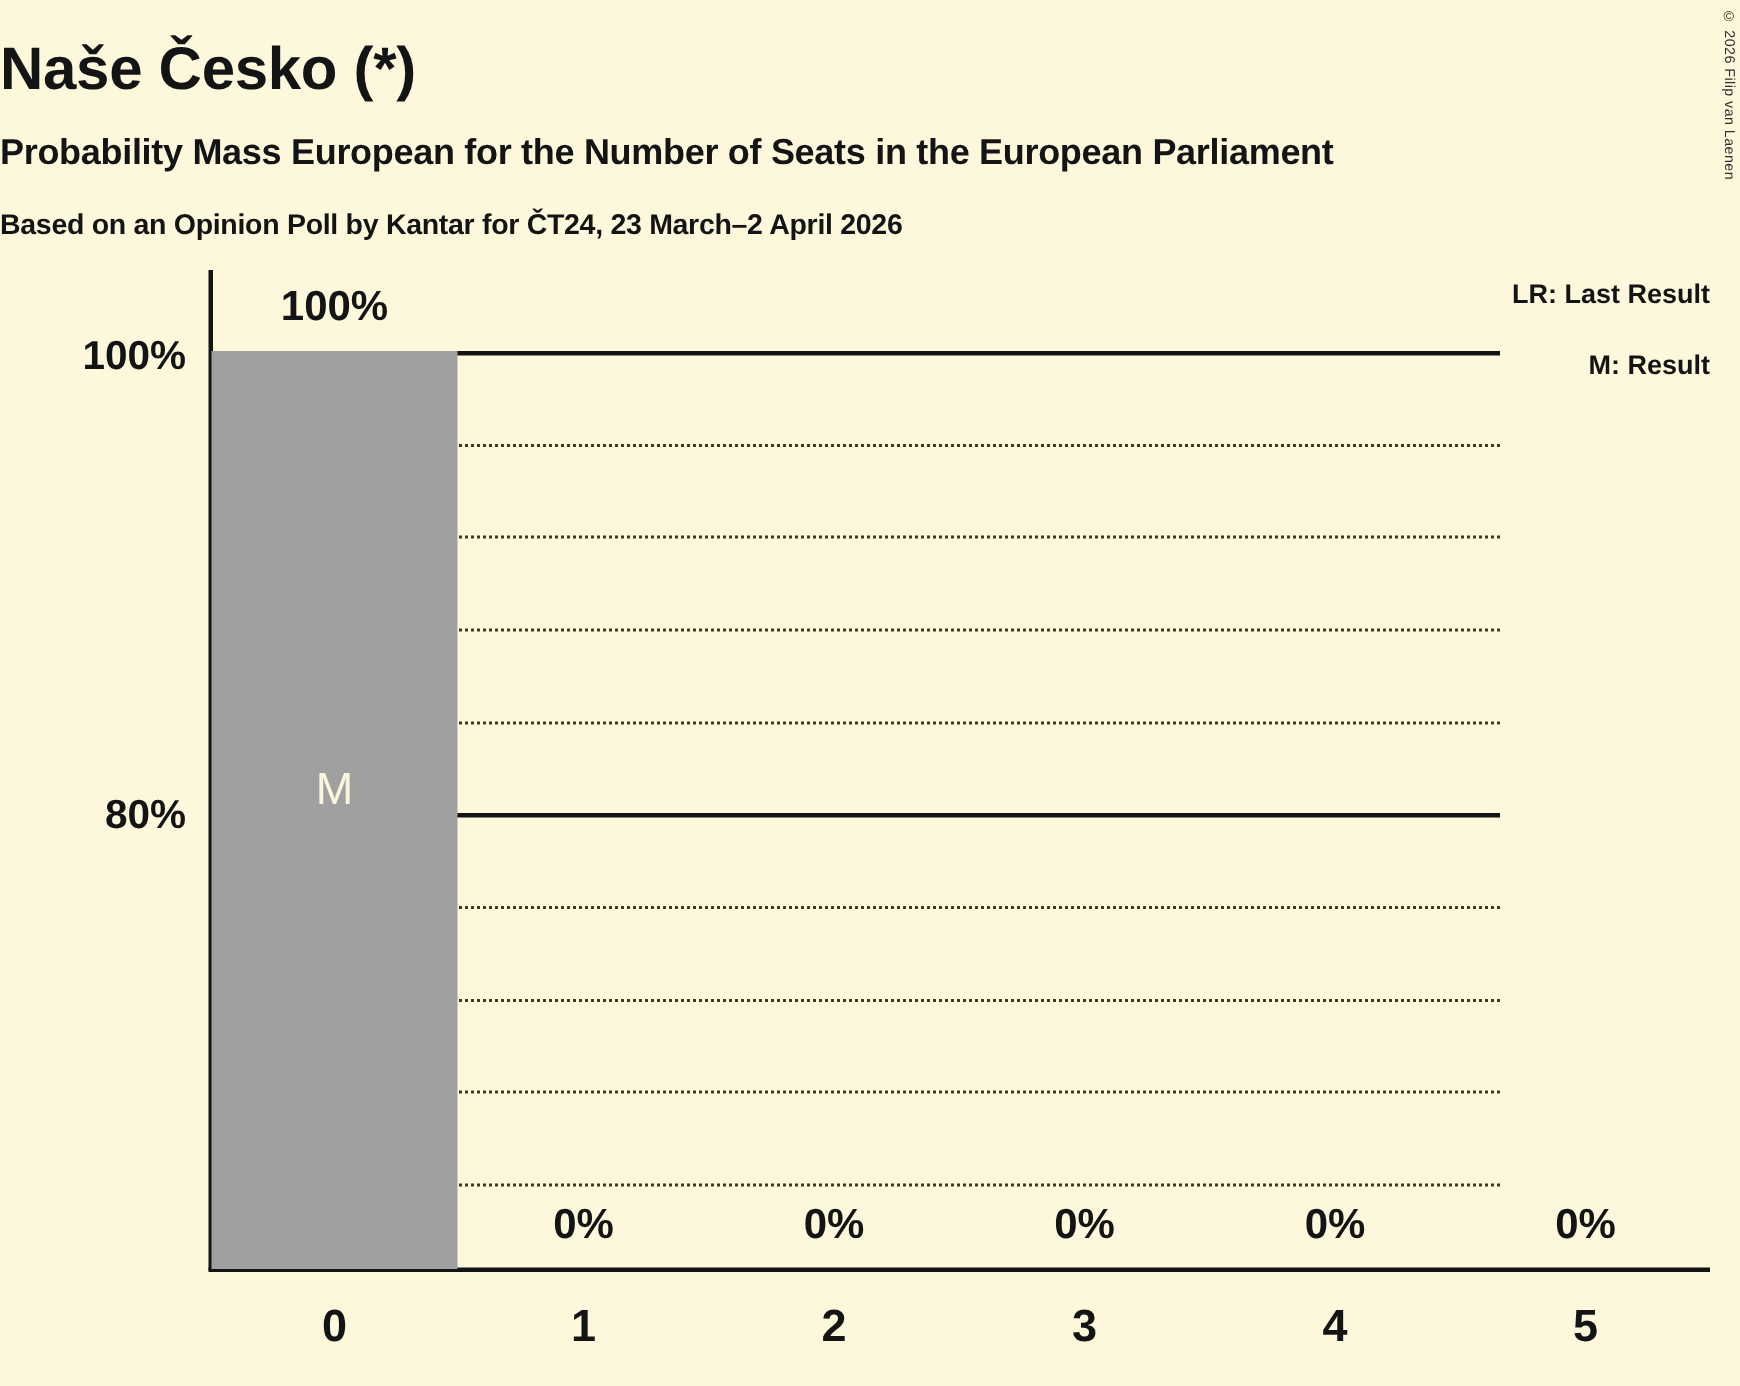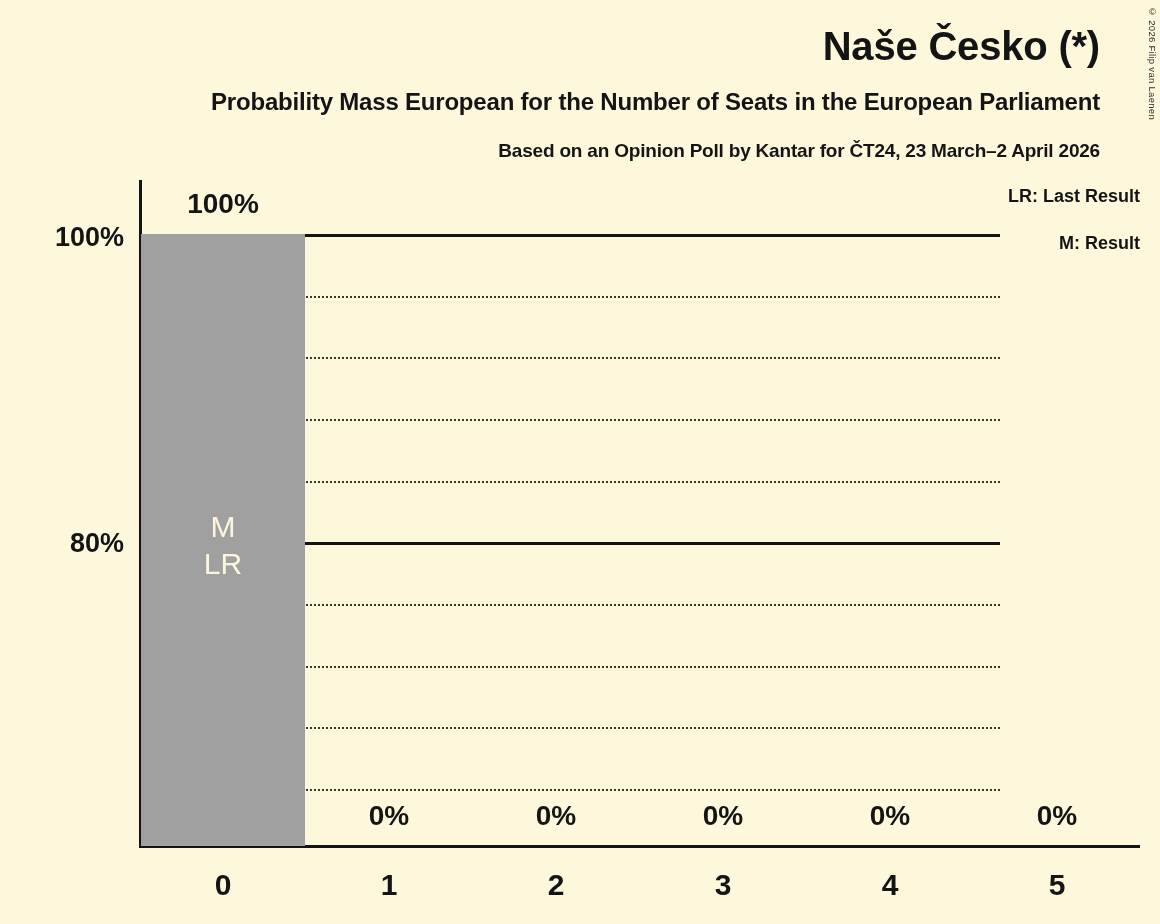--- a/index.html
+++ b/index.html
@@ -19,21 +19,21 @@
     position: relative;
     width: 1160px;
     height: 924px;
   }
 
   
   .title {
     position: absolute;
     left: 0;
     width: 1100px;
-    text-align: right;
+    text-align: left;
     font-weight: bold;
     letter-spacing: -0.2px;
   }
   #chart-title {
     top: 22px;
     font-size: 40px;
     line-height: 48px;
   }
   #chart-subtitle {
     top: 86px;
@@ -165,21 +165,20 @@
     <div class="gridline dotted" style="top:727px;"></div>
     <div class="gridline dotted" style="top:789px;"></div>
   </div>
 
   <div class="ylabel" style="top:222px;">100%</div>
   <div class="ylabel" style="top:528px;">80%</div>
 
   <div id="bars">
     <div class="bar" style="left:141px; width:164px; height:612px; top:234px;">
       <div class="bar-inner-labels" style="top:274px;">M</div>
-      <div class="bar-inner-labels" style="top:311px;">LR</div>
     </div>
   </div>
 
   <div class="bar-value" style="left:141px; width:164px; top:188px;">100%</div>
   <div class="bar-value" style="left:307px; width:164px; top:800px;">0%</div>
   <div class="bar-value" style="left:474px; width:164px; top:800px;">0%</div>
   <div class="bar-value" style="left:641px; width:164px; top:800px;">0%</div>
   <div class="bar-value" style="left:808px; width:164px; top:800px;">0%</div>
   <div class="bar-value" style="left:975px; width:164px; top:800px;">0%</div>
 

